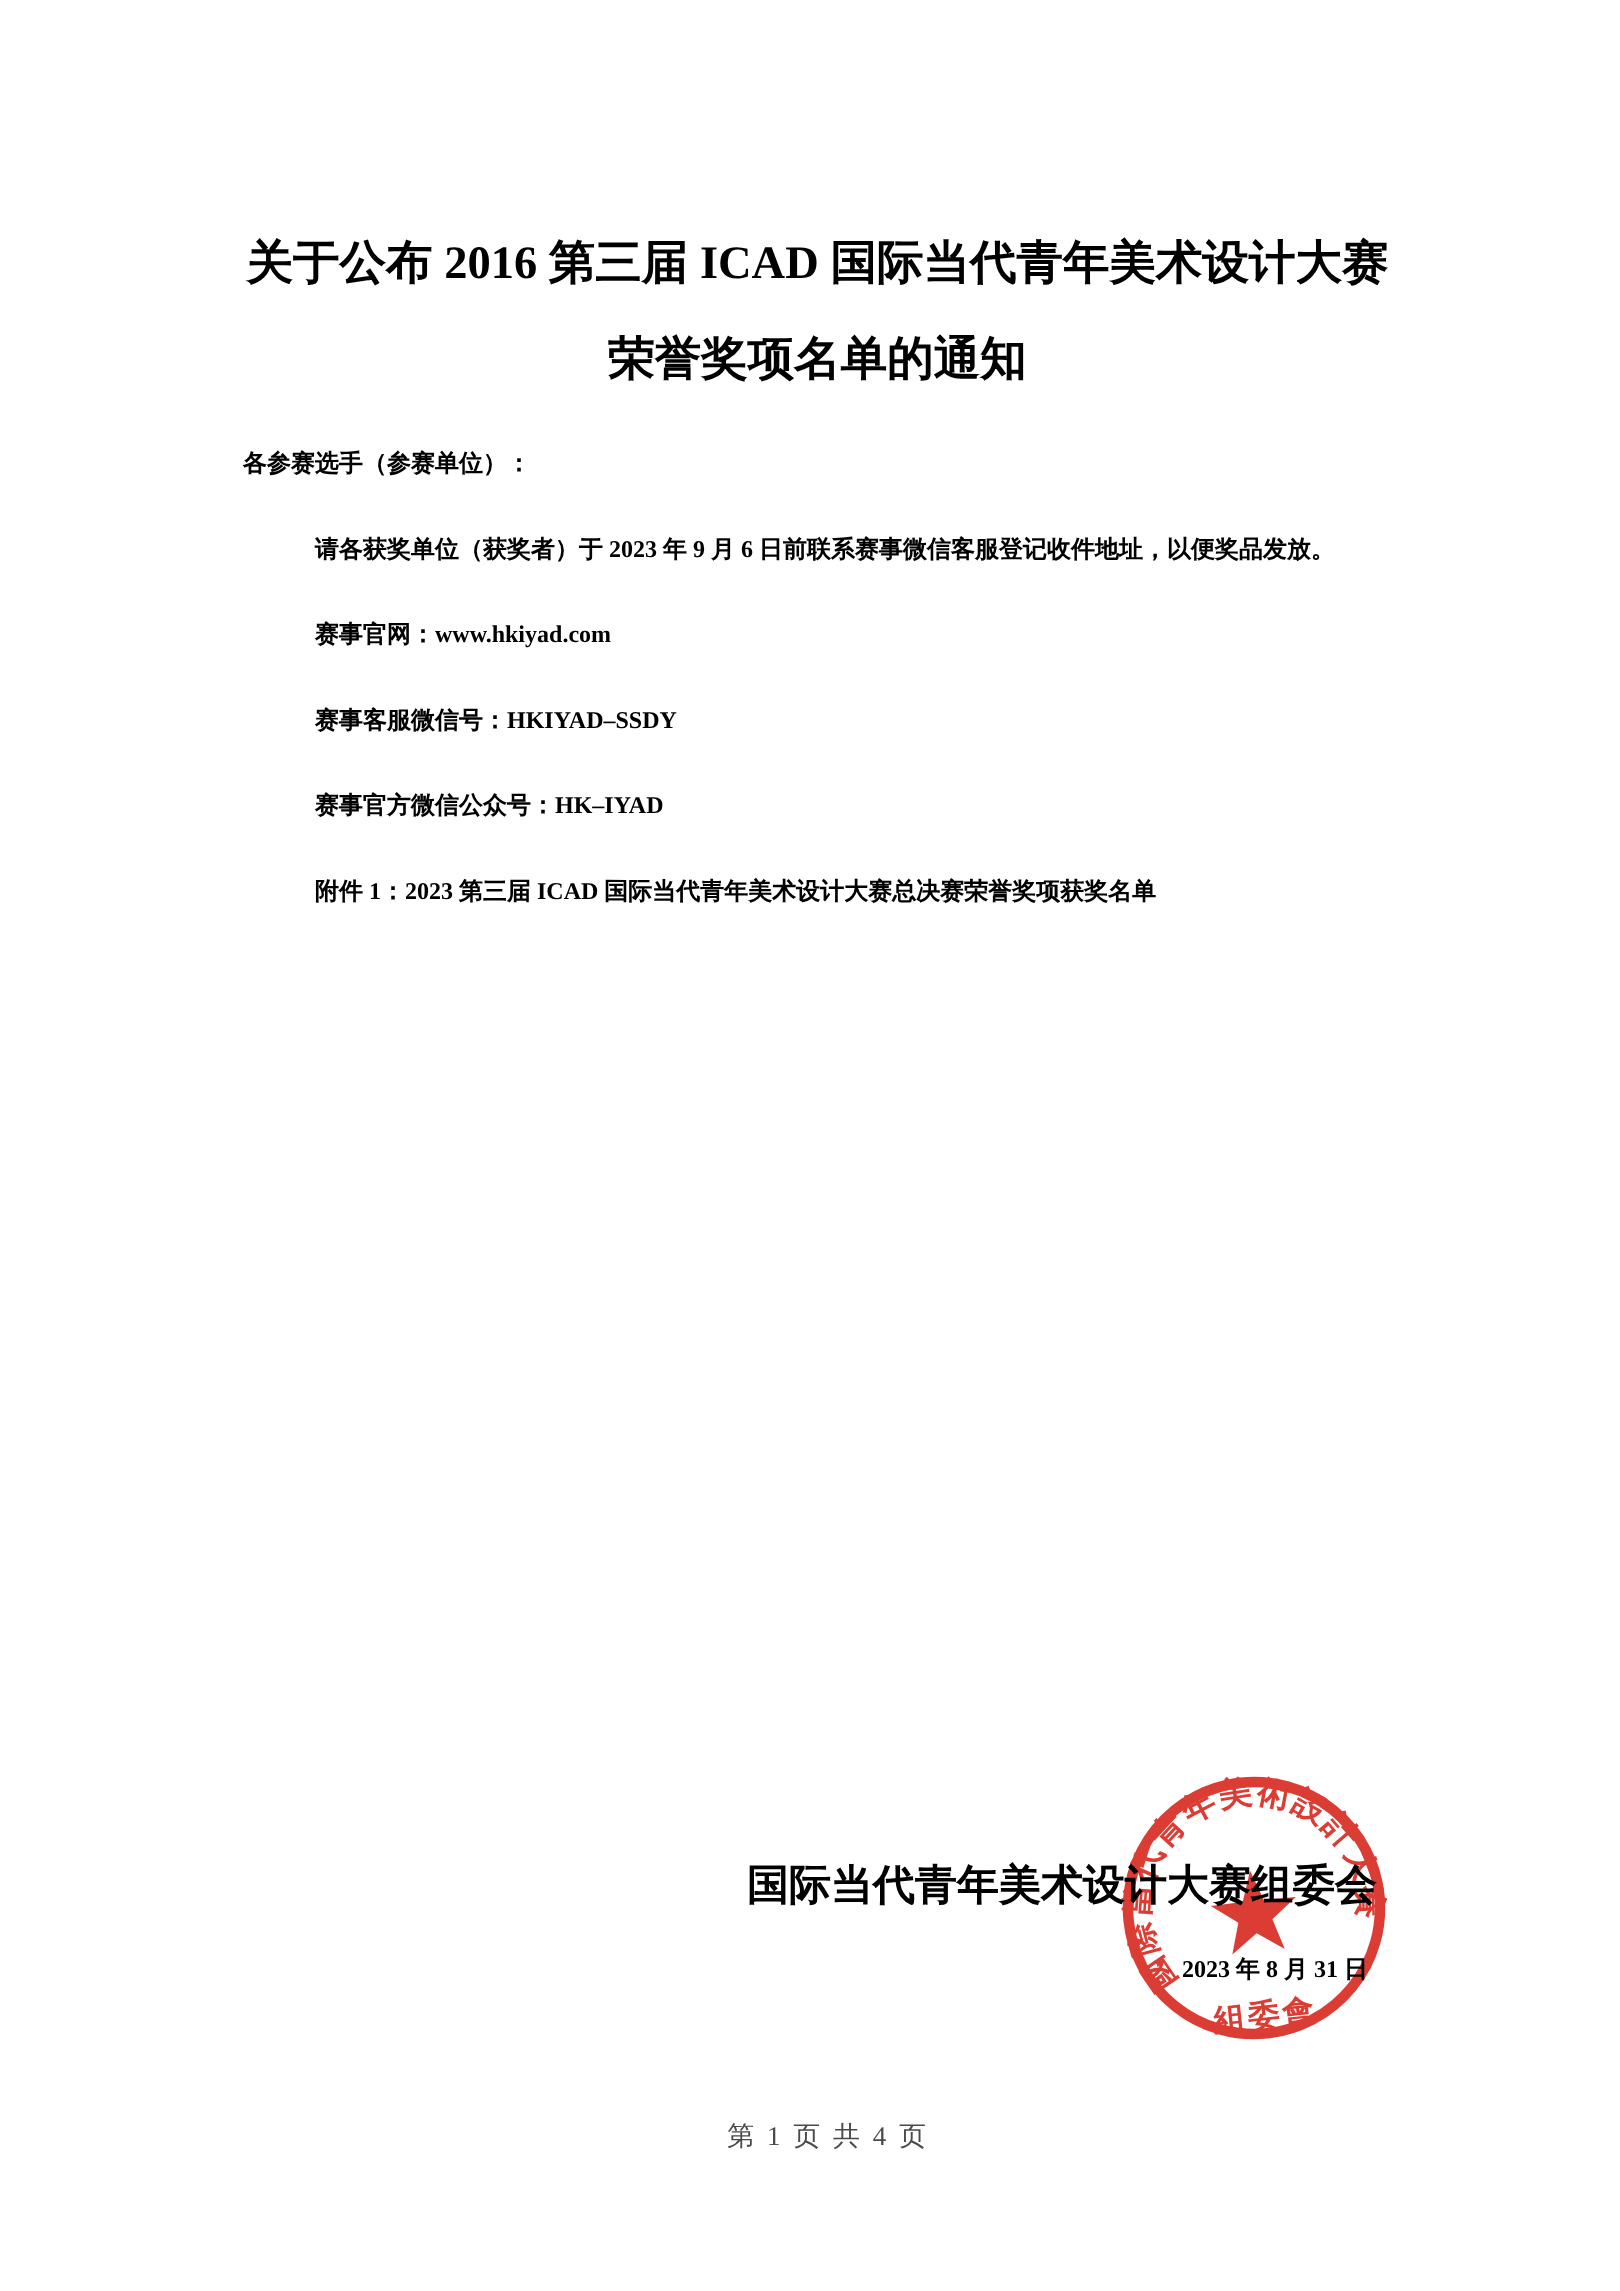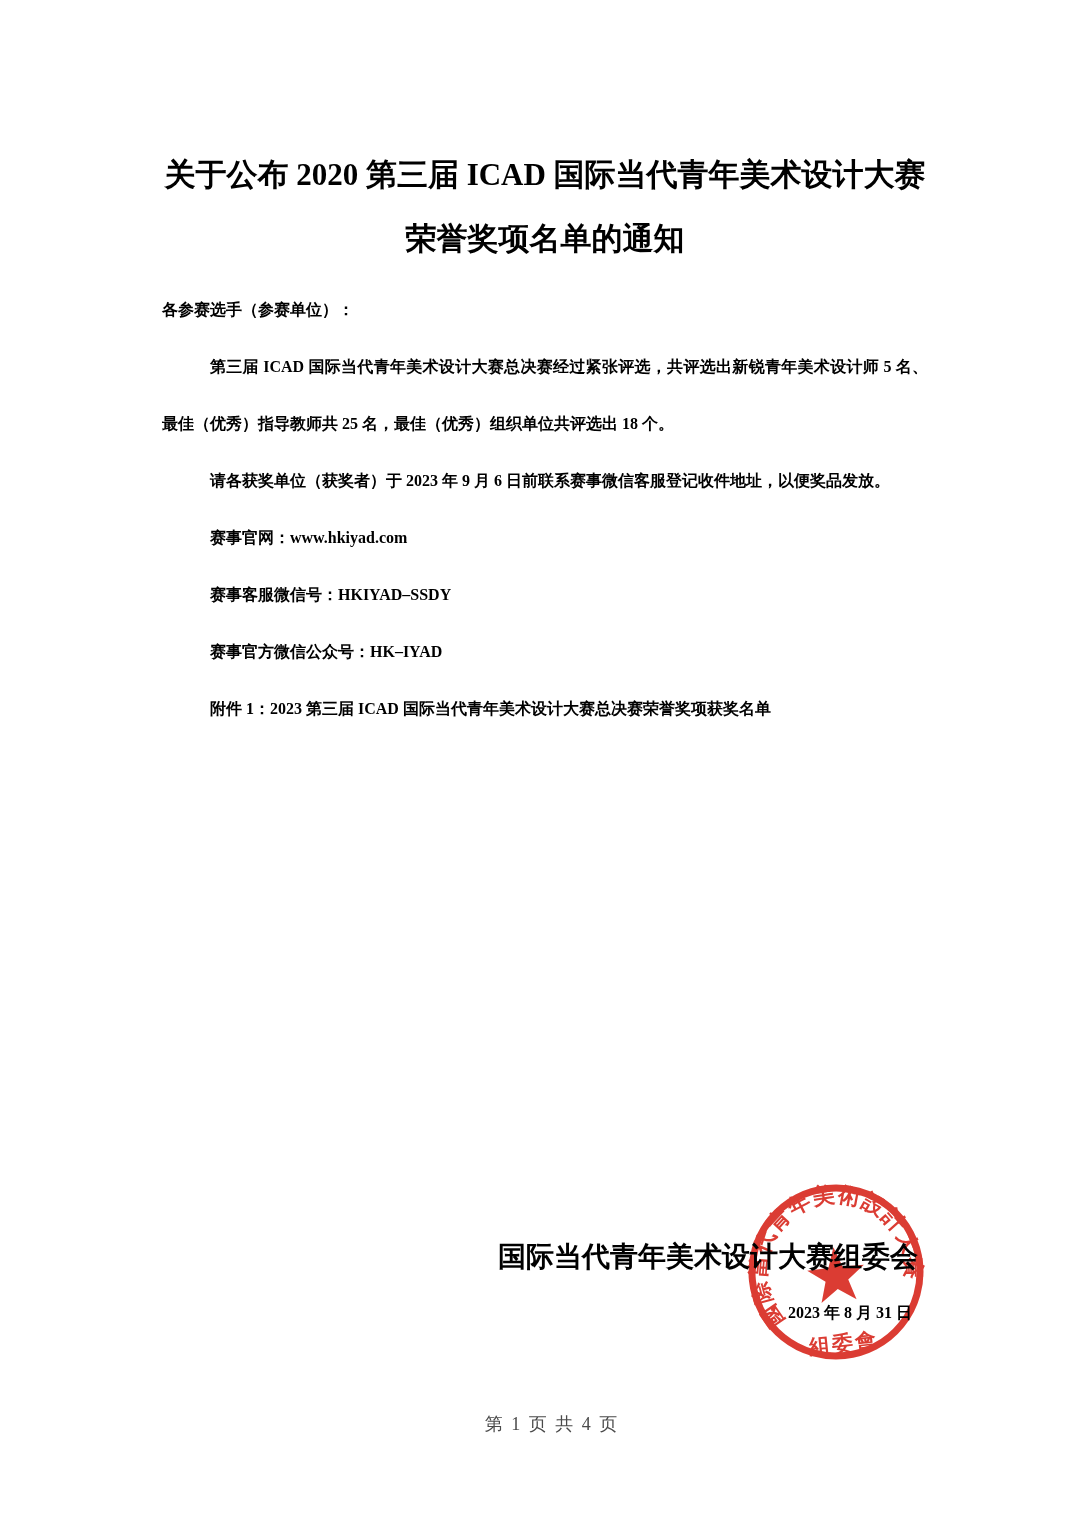--- a/index.html
+++ b/index.html
@@ -39,27 +39,26 @@
     color:#4a4a4a;letter-spacing:2px;z-index:2;
   }
 </style>
 </head>
 <body>
 
 <div class="page">
   <div class="content">
 
     <h1 class="doc-title">
-      <div>关于公布 2020 第三届 ICAD 国际当代青年美术设计大赛</div>
+      <div>关于公布 2016 第三届 ICAD 国际当代青年美术设计大赛</div>
       <div>荣誉奖项名单的通知</div>
     </h1>
 
     <div class="body-text">
       <p>各参赛选手（参赛单位）：</p>
-      <p class="indent">第三届 ICAD 国际当代青年美术设计大赛总决赛经过紧张评选，共评选出新锐青年美术设计师 5 名、最佳（优秀）指导教师共 25 名，最佳（优秀）组织单位共评选出 18 个。</p>
       <p class="indent">请各获奖单位（获奖者）于 2023 年 9 月 6 日前联系赛事微信客服登记收件地址，以便奖品发放。</p>
       <p class="indent">赛事官网：www.hkiyad.com</p>
       <p class="indent">赛事客服微信号：HKIYAD–SSDY</p>
       <p class="indent">赛事官方微信公众号：HK–IYAD</p>
       <p class="indent">附件 1：2023 第三届 ICAD 国际当代青年美术设计大赛总决赛荣誉奖项获奖名单</p>
     </div>
   </div>
 
   <div class="signature">国际当代青年美术设计大赛组委会</div>
   <div class="sign-date">2023 年 8 月 31 日</div>

